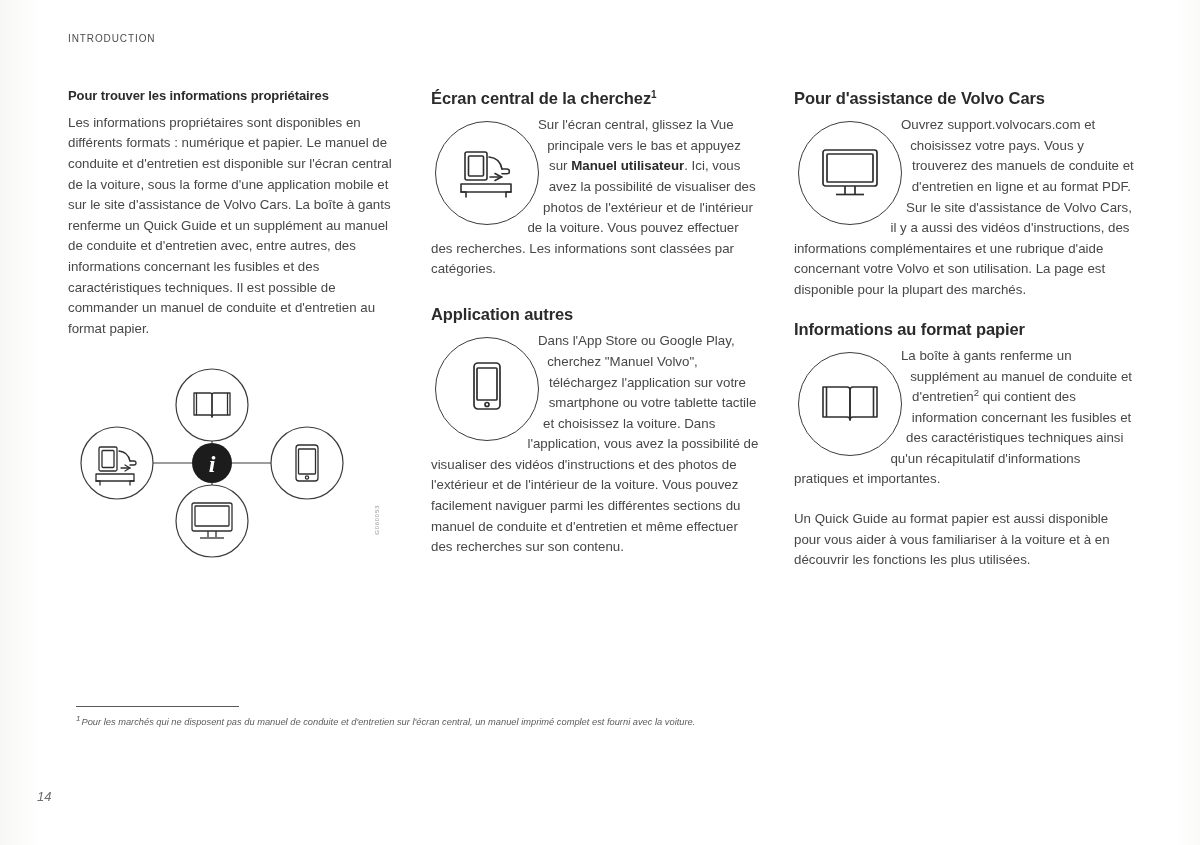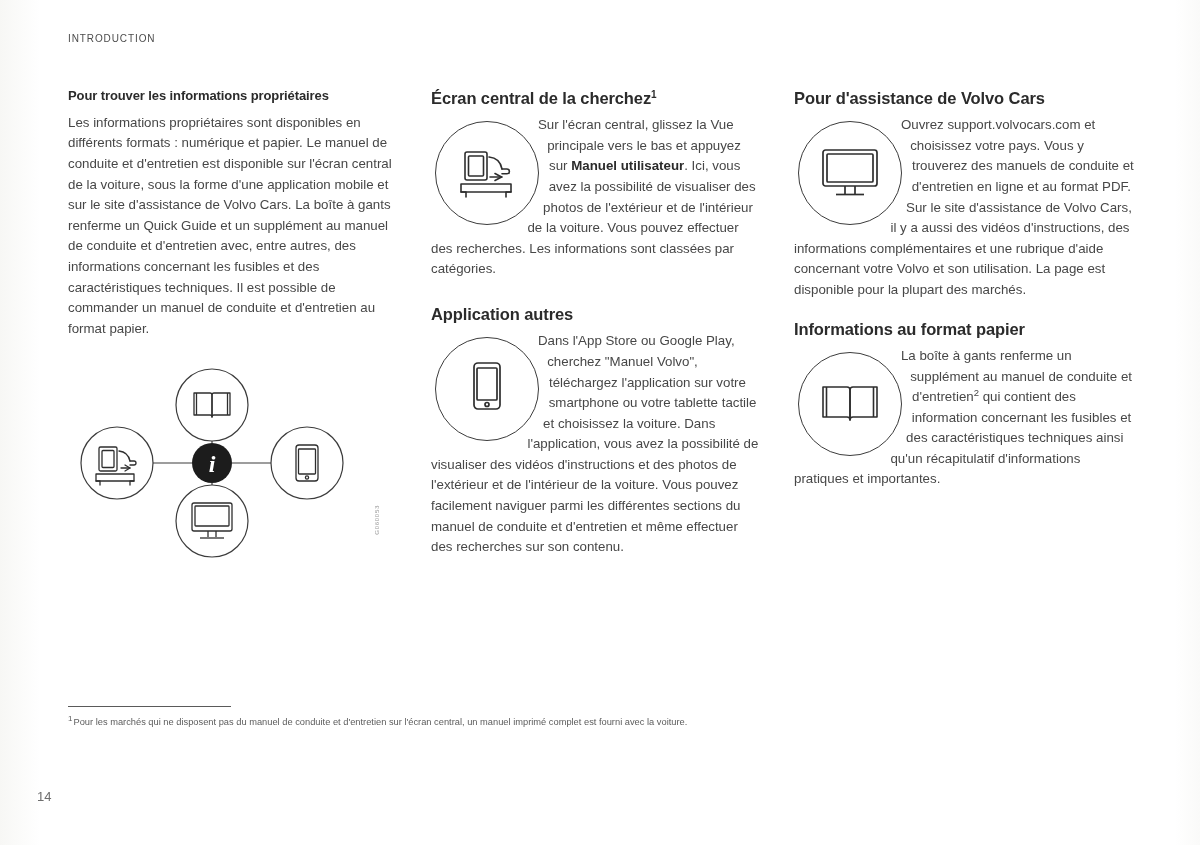--- a/index.html
+++ b/index.html
@@ -119,23 +119,24 @@
     letter-spacing: 0.6px;
     color: #9a9a9a;
     writing-mode: vertical-rl;
     transform: rotate(180deg);
     font-family: "Liberation Sans", sans-serif;
   }
 
   
   .footnotes {
     position: absolute;
-    left: 68px;
+    left: 76px;
     top: 706px;
     width: 1060px;
+    font-style: italic;
   }
   .fn-rule {
     width: 163px;
     height: 0;
     border-top: 1.1px solid #5a5a5a;
     margin-bottom: 8px;
   }
   .fn {
     font-size: 9.3px;
     line-height: 14.5px;
@@ -148,20 +149,21 @@
     line-height: 0;
     margin-right: 1px;
   }
 
   .page-number {
     position: absolute;
     left: 37px;
     top: 789px;
     font-size: 13px;
     color: #6e6e6e;
+    font-style: italic;
   }
 </style>
 </head>
 <body>
 
 <div class="page">
 
   <div class="running-header">INTRODUCTION</div>
 
   <div class="columns">
@@ -310,20 +312,21 @@
                 <path d="M58 6 h-24 q-3 0 -3 3 v30 q0 -3 3 -3 h24 z"></path>
                 <line x1="7.5" y1="6" x2="7.5" y2="36"></line>
                 <line x1="54.5" y1="6" x2="54.5" y2="36"></line>
               </g>
             </svg>
           </div>
         </div>
         <p class="body"><span>La boîte à gants renferme un supplément au manuel de conduite et d'entretien</span><sup>2</sup><span> qui contient des information concernant les fusibles et des caractéristiques techniques ainsi qu'un récapitulatif d'informations pratiques et importantes.</span></p>
       </div>
 
+      <p class="body">Un Quick Guide au format papier est aussi disponible pour vous aider à vous familiariser à la voiture et à en découvrir les fonctions les plus utilisées.</p>
     </div>
 
   </div>
 
   <div class="footnotes">
     <div class="fn-rule"></div>
     <p class="fn"><sup>1</sup><span>Pour les marchés qui ne disposent pas du manuel de conduite et d'entretien sur l'écran central, un manuel imprimé complet est fourni avec la voiture.</span></p>
   </div>
 
   <div class="page-number">14</div>

